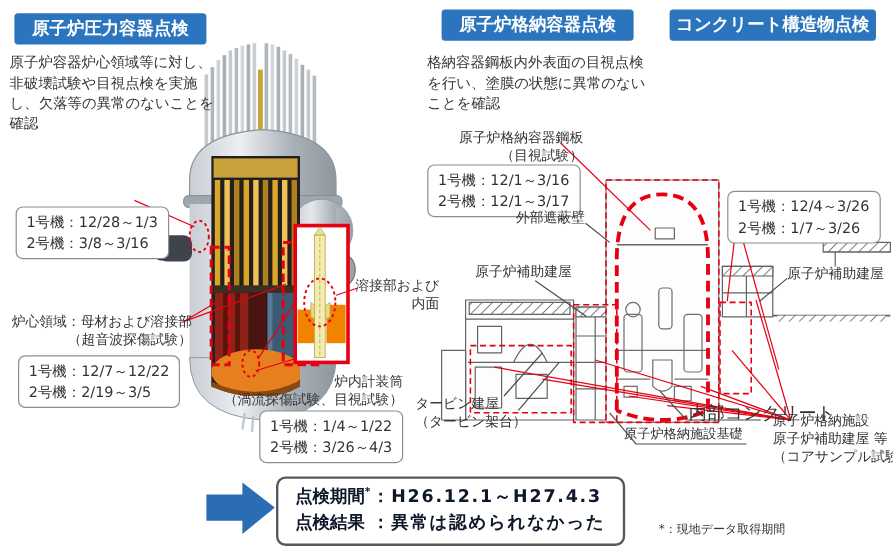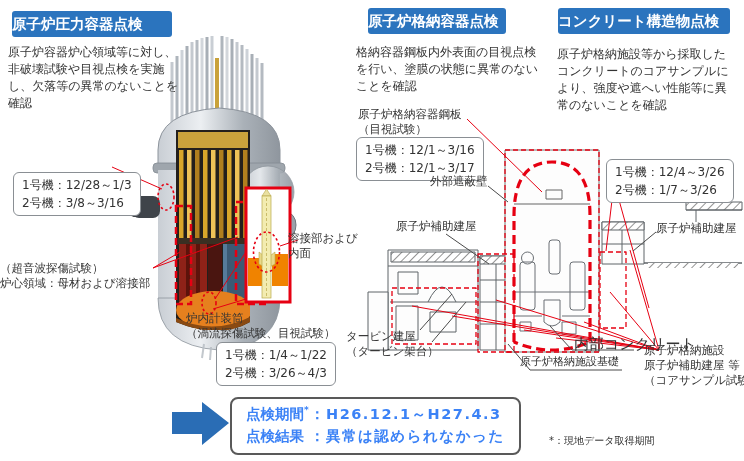--- a/index.html
+++ b/index.html
@@ -1,28 +1,28 @@
 <!DOCTYPE html>
 <html style="--header-bg: #2b74be; --annotation-red: #e60012; --arrow-blue: #2a6db5;"><head>
 <meta charset="utf-8">
 <style>
   *{margin:0;padding:0;box-sizing:border-box}
   html,body{background:#fff}
   .stage{position:relative;width:744px;height:461px;background:#fff;overflow:hidden;
          font-family:"DejaVu Sans","Liberation Sans",sans-serif;color:#333}
   svg.art{position:absolute;left:0;top:0;z-index:1}
   .hdr{position:absolute;z-index:2;background:var(--header-bg,#2b74be);color:#fff;font-weight:bold;
-       font-size:14.5px;line-height:26px;height:26px;border-radius:3px}
+       font-size:14.5px;line-height:26px;height:26px;text-align:center;border-radius:3px}
   .desc{position:absolute;z-index:2;font-size:12px;line-height:1.42;color:#333}
   .lbl{position:absolute;z-index:2;font-size:11.5px;line-height:1.3;color:#333;white-space:nowrap}
-  .center{text-align:left}
+  .center{text-align:right}
   .sched{position:absolute;z-index:2;border:1px solid #8a8f94;border-radius:6px;background:#fff;
          padding:3px 8px;font-size:12px;line-height:1.5;color:#333;white-space:nowrap}
   .sum-box{position:absolute;z-index:2;border:2px solid #595959;border-radius:8px;background:#fff;
-           padding:5px 14px;font-size:14.5px;font-weight:bold;color:#3b82f6;line-height:1.5;white-space:nowrap}
+           padding:5px 14px;font-size:14.5px;font-weight:bold;color:#0f172a;line-height:1.5;white-space:nowrap}
   .sum-label{display:inline-block;min-width:64px}
   .sum-box sup{font-size:9px}
   .sum-val{letter-spacing:1.5px}
   .fn{position:absolute;z-index:2;font-size:10px;color:#333;white-space:nowrap}
   .rl{stroke:var(--annotation-red,#e60012);fill:none}
   .bl{stroke:#4a4a4a;fill:none}
   .arrow{fill:var(--arrow-blue,#2a6db5)}
 </style>
 </head>
 <body>
@@ -217,37 +217,40 @@
       <line class="bl" x1="420" y1="330" x2="452" y2="294"></line>
       <line class="bl" x1="432" y1="342" x2="466" y2="302"></line>
       <polyline class="bl" points="550,326 572,350 634,350"></polyline>
       <polyline class="bl" points="508,344 530,370 622,370"></polyline>
     </g>
 
     <polygon class="arrow" points="172,412 202,412 202,402 229,423 202,445 202,434 172,434"></polygon>
   </svg>
 
   <div class="hdr" style="left:12px;top:11px;width:160px">原子炉圧力容器点検</div>
-  <div class="hdr" style="left:368px;top:8px;width:138px">原子炉格納容器点検</div>
+  <div class="hdr" style="left:368px;top:8px;width:160px">原子炉格納容器点検</div>
   <div class="hdr" style="left:558px;top:8px;width:172px">コンクリート構造物点検</div>
 
   <div class="desc" style="left:8px;top:44px;width:176px">原子炉容器炉心領域等に対し、非破壊試験や目視点検を実施し、欠落等の異常のないことを確認</div>
   <div class="desc" style="left:356px;top:44px;width:184px">格納容器鋼板内外表面の目視点検を行い、塗膜の状態に異常のないことを確認</div>
-  <div class="desc" style="left:557px;top:46px;width:180px">原子炉格納施設等から採取したコンクリートのコアサンプルにより、強度や遮へい性能等に異常のないことを確認</div>
 
   <div class="lbl center" style="left:2px;top:137px;width:156px">
   </div>
   <div class="sched" style="left:13px;top:172px">
     <div>1号機：12/28～1/3</div>
     <div>2号機：3/8～3/16</div>
   </div>
 
   <div class="lbl center" style="left:0px;top:261px;width:160px">
+    <div>炉心領域：母材および溶接部</div>
     <div>（超音波探傷試験）</div>
-    <div>炉心領域：母材および溶接部</div>
+  </div>
+  <div class="sched" style="left:15px;top:296px">
+    <div>1号機：12/7～12/22</div>
+    <div>2号機：2/19～3/5</div>
   </div>
 
   <div class="lbl center" style="left:186px;top:311px;width:150px">
     <div>炉内計装筒</div>
     <div>（渦流探傷試験、目視試験）</div>
   </div>
   <div class="sched" style="left:216px;top:342px">
     <div>1号機：1/4～1/22</div>
     <div>2号機：3/26～4/3</div>
   </div>

